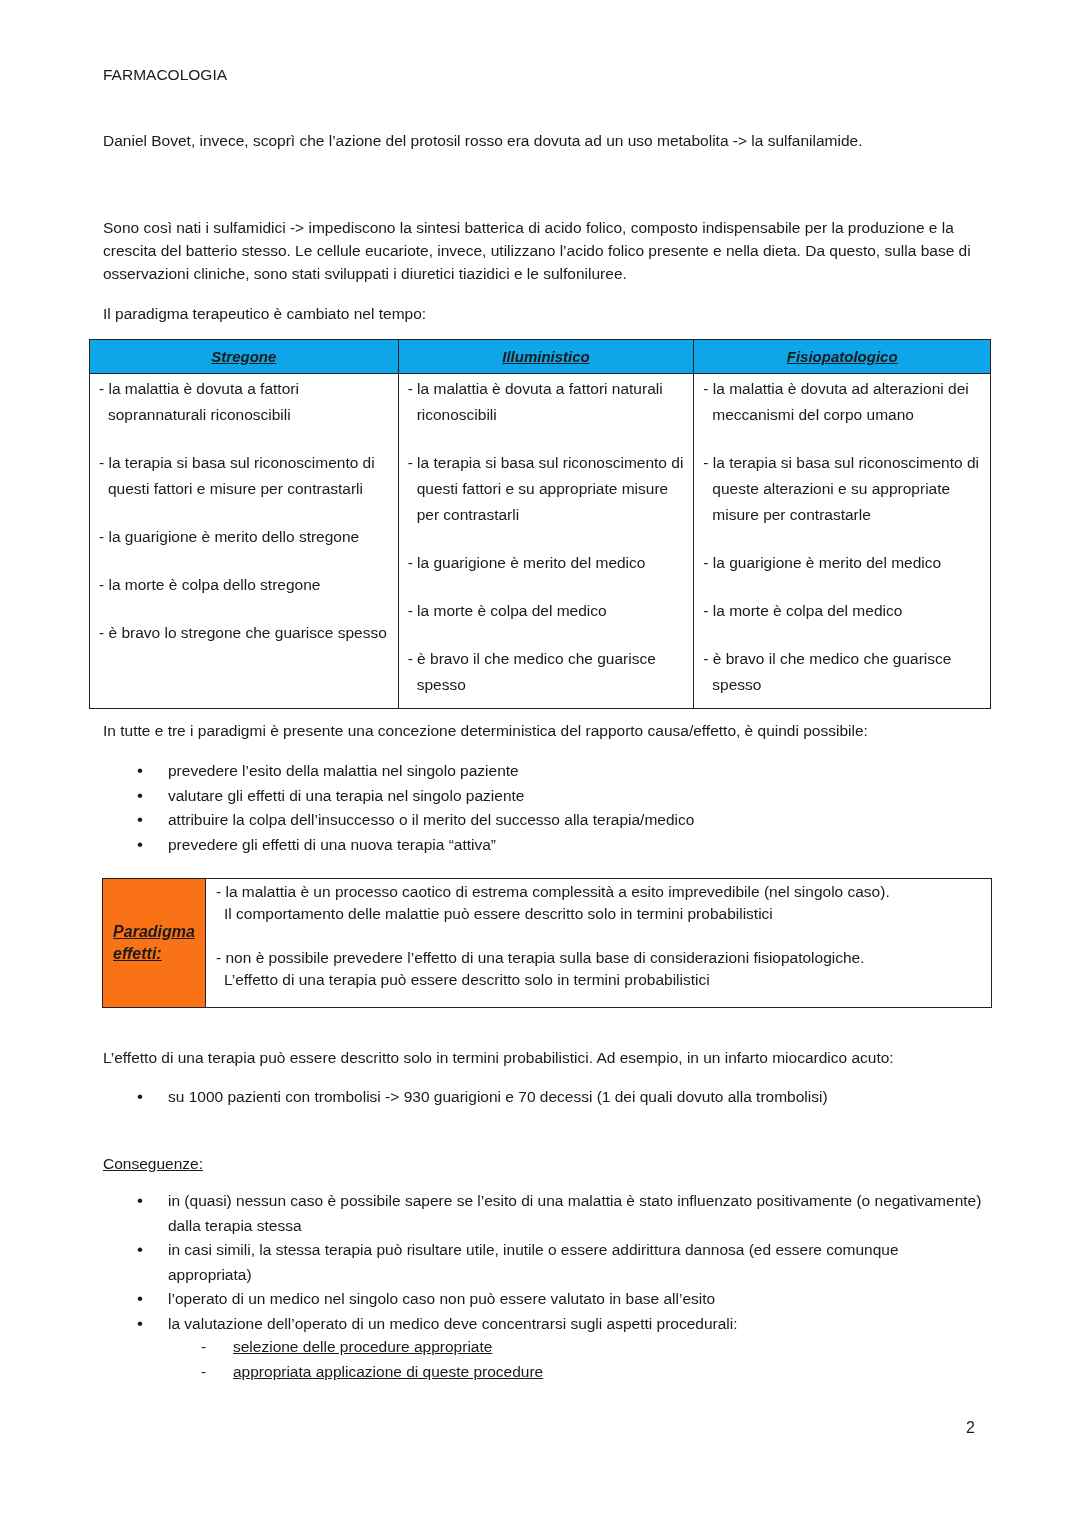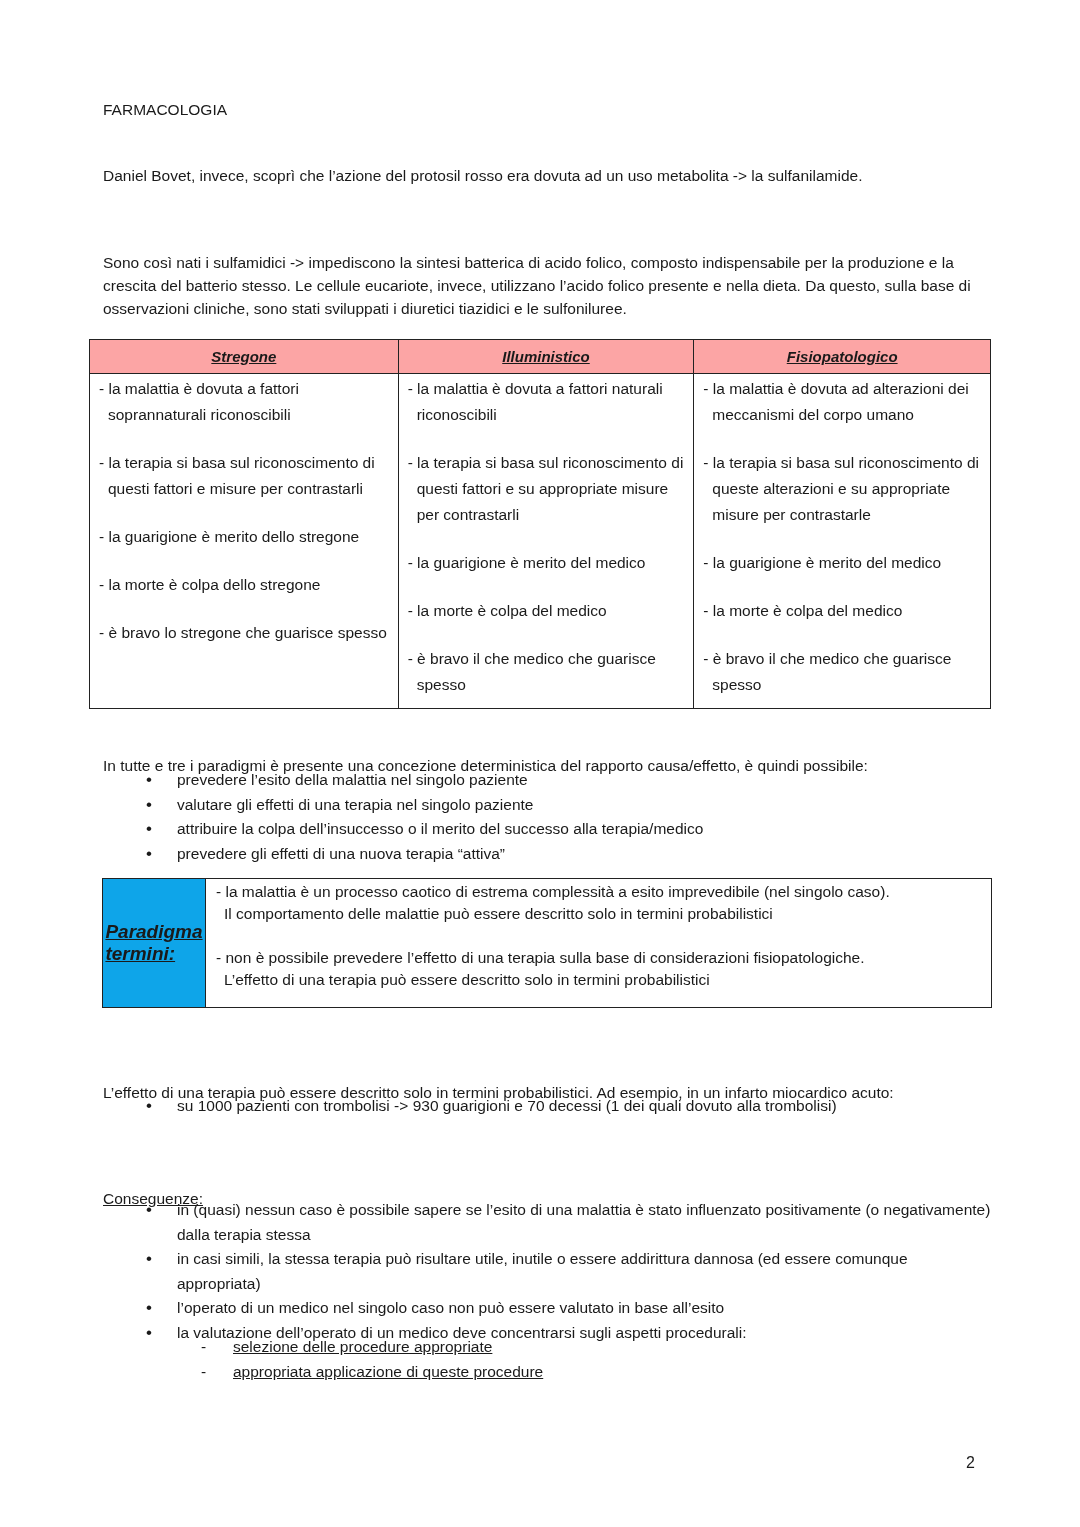--- a/index.html
+++ b/index.html
@@ -1,58 +1,58 @@
 <!DOCTYPE html>
 <html><head>
 <meta charset="utf-8">
 <style>
   html, body { margin: 0; padding: 0; background: #ffffff; }
   body {
     width: 1080px; height: 1527px; position: relative; overflow: hidden;
     font-family: "Liberation Sans", "DejaVu Sans", sans-serif;
     color: #1a1a1a; font-size: 15.5px;
   }
-  .abs { position: absolute; margin-top: 35px; }
+  .abs { position: absolute; }
   .header { left: 103px; top: 66px; font-size: 15.5px; }
   .para { left: 103px; width: 880px; line-height: 23px; }
   .p1 { top: 129px; }
   .p2 { top: 216px; }
   .p3 { top: 302px; }
 
   table.para-table {
     position: absolute; left: 89px; top: 339px; width: 902px;
     border-collapse: collapse; font-size: 15.5px;
   }
   table.para-table th {
-    background: #fca5a5; border: 1.5px solid #222; height: 33px;
+    background: #0ea5e9; border: 1.5px solid #222; height: 33px;
     font-weight: bold; font-style: italic; text-decoration: underline;
     font-size: 15px; padding: 0;
   }
   table.para-table td {
     border-left: 1.5px solid #222; border-right: 1.5px solid #222; border-bottom: 1.5px solid #222;
     vertical-align: top; padding: 2px 8px 10px 9px; line-height: 26px;
   }
   .cell-item { margin-bottom: 22px; padding-left: 9px; text-indent: -9px; }
   .cell-item:last-child { margin-bottom: 0; }
 
   .p4 { top: 719px; }
-  ul.bullets { position: absolute; left: 103px; margin: 9px; padding: 0; list-style: none; width: 880px; }
+  ul.bullets { position: absolute; left: 103px; margin: 0; padding: 0; list-style: none; width: 880px; }
   ul.bullets li { position: relative; padding-left: 65px; line-height: 24.5px; }
   ul.bullets li::before { content: "\2022"; position: absolute; left: 34px; font-size: 17px; }
   .b1 { top: 759px; }
 
   .modern {
     position: absolute; left: 102px; top: 878px; width: 888px; height: 128px;
     border: 1.5px solid #222; display: flex;
   }
   .modern-label {
-    width: 102px; background: #0ea5e9; border-right: 1.5px solid #222;
+    width: 102px; background: #f97316; border-right: 1.5px solid #222;
     display: flex; align-items: center; justify-content: center;
     font-weight: bold; font-style: italic; text-decoration: underline;
-    font-size: 19px; line-height: 22px; text-align: left;
+    font-size: 16px; line-height: 22px; text-align: left;
   }
   .modern-body { padding: 2px 10px 0 10px; line-height: 22px; }
   .modern-item { margin-bottom: 22px; }
   .modern-item .cont { padding-left: 8px; }
 
   .p5 { top: 1046px; }
   .b2 { top: 1085px; }
   .conseq { left: 103px; top: 1152px; text-decoration: underline; line-height: 23px; }
   .b3 { top: 1189px; }
   ul.sub { margin: 0; padding: 0; list-style: none; text-decoration: underline; }
@@ -120,21 +120,21 @@
   <li>prevedere l’esito della malattia nel singolo paziente</li>
   <li>valutare gli effetti di una terapia nel singolo paziente</li>
   <li>attribuire la colpa dell’insuccesso o il merito del successo alla terapia/medico</li>
   <li>prevedere gli effetti di una nuova terapia “attiva”</li>
 </ul>
 
 <div class="modern">
   <div class="modern-label">
     <div>
       <div>Paradigma</div>
-      <div>termini:</div>
+      <div>effetti:</div>
     </div>
   </div>
   <div class="modern-body">
     <div class="modern-item">
       <div>- la malattia è un processo caotico di estrema complessità a esito imprevedibile (nel singolo caso).</div>
       <div class="cont">Il comportamento delle malattie può essere descritto solo in termini probabilistici</div>
     </div>
     <div class="modern-item">
       <div>- non è possibile prevedere l’effetto di una terapia sulla base di considerazioni fisiopatologiche.</div>
       <div class="cont">L’effetto di una terapia può essere descritto solo in termini probabilistici</div>

